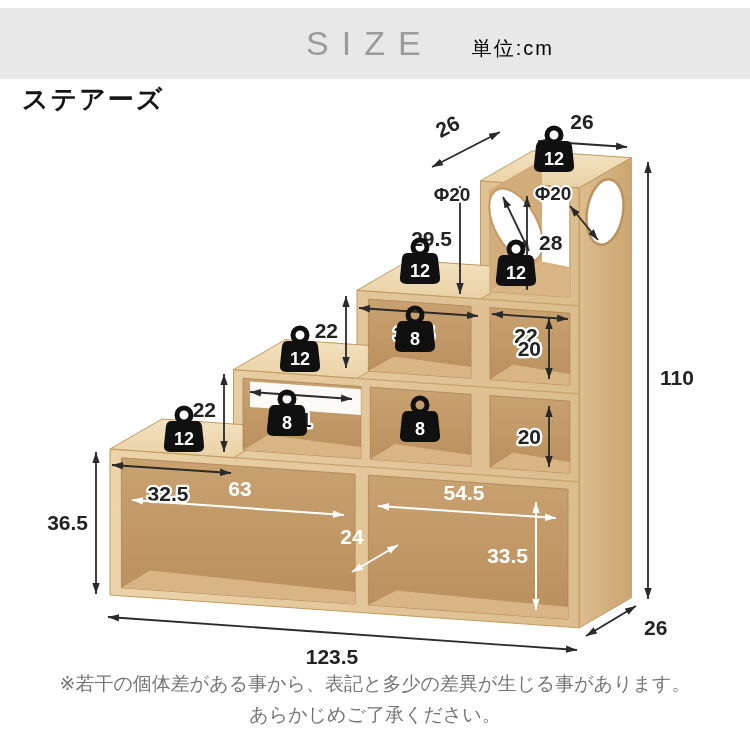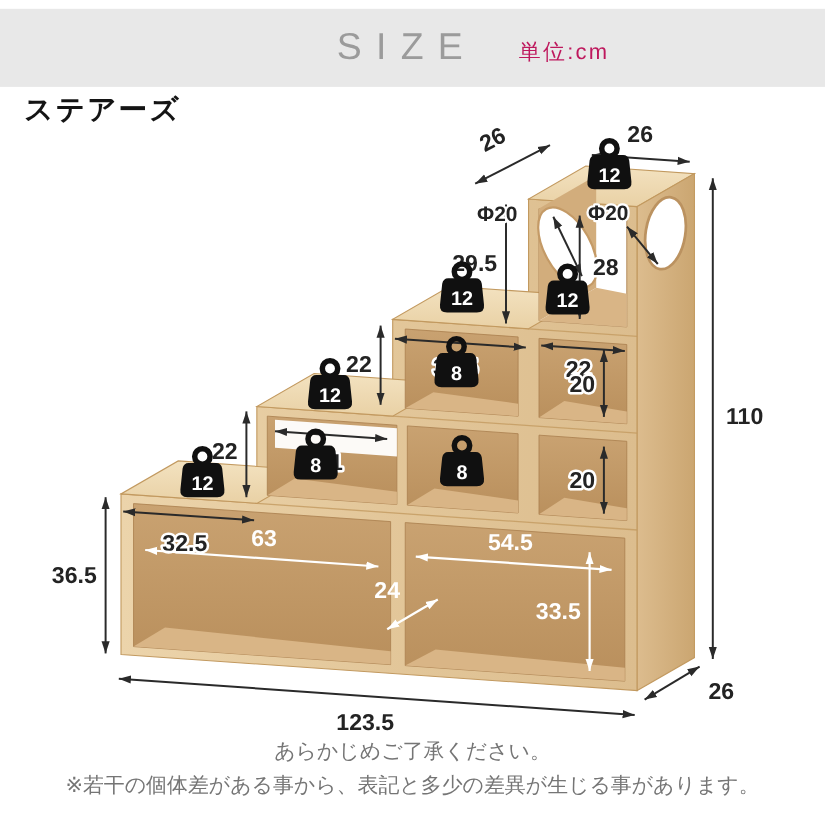--- a/index.html
+++ b/index.html
@@ -2,21 +2,21 @@
 <html><head>
 <meta charset="utf-8">
 <style>
   html,body{margin:0;padding:0;}
   body{width:750px;height:750px;position:relative;background:#ffffff;overflow:hidden;
        font-family:"Liberation Sans","DejaVu Sans",sans-serif;}
   .header-bar{position:absolute;left:0;top:8px;width:750px;height:71px;background:#e8e8e8;
       display:flex;align-items:center;justify-content:center;}
   .header-inner{display:flex;align-items:baseline;gap:26px;transform:translateX(55px);}
   .size-label{font-size:34px;color:#9b9b9b;letter-spacing:13px;font-weight:400;}
-  .unit-label{font-size:20px;color:#be185d;letter-spacing:2px;margin-left:12px;}
+  .unit-label{font-size:20px;color:#000000;letter-spacing:2px;margin-left:12px;}
   .page-title{position:absolute;left:22px;top:82px;font-size:26px;font-weight:700;color:#141414;letter-spacing:2px;}
   .note{position:absolute;left:0;top:668px;width:750px;text-align:center;color:#757575;
         font-size:19px;line-height:1.65;}
   svg{position:absolute;left:0;top:0;}
   svg text{font-family:"Liberation Sans","DejaVu Sans",sans-serif;}
   .dimt{font-size:21px;font-weight:700;fill:#232323;paint-order:stroke;stroke:#ffffff;stroke-width:4.5px;stroke-linejoin:round;}
   .dimw{font-size:21px;font-weight:700;fill:#ffffff;}
   .phit{font-size:19px;font-weight:700;fill:#232323;paint-order:stroke;stroke:#ffffff;stroke-width:4px;stroke-linejoin:round;}
   .wtx{font-size:18px;font-weight:700;fill:#ffffff;text-anchor:middle;}
   .dln{stroke:#2a2a2a;stroke-width:1.8;fill:none;}
@@ -240,15 +240,15 @@
     </g>
     <g transform="translate(420,422)">
       <circle cy="-17" r="7" fill="none" stroke="#101010" stroke-width="5"></circle>
       <path fill="#101010" d="M-12.5,-11 h25 q4.5,0 5.5,5 l2,19 q0.8,7 -6.5,7 h-27 q-7.3,0 -6.5,-7 l2,-19 q1,-5 5.5,-5 z"></path>
       <text class="wtx" y="13">8</text>
     </g>
   </g>
 </svg>
 
 <div class="note">
+  <div>※若干の個体差がある事から、表記と多少の差異が生じる事があります。</div>
   <div>あらかじめご了承ください。</div>
-  <div>※若干の個体差がある事から、表記と多少の差異が生じる事があります。</div>
 </div>
 
 </body></html>

